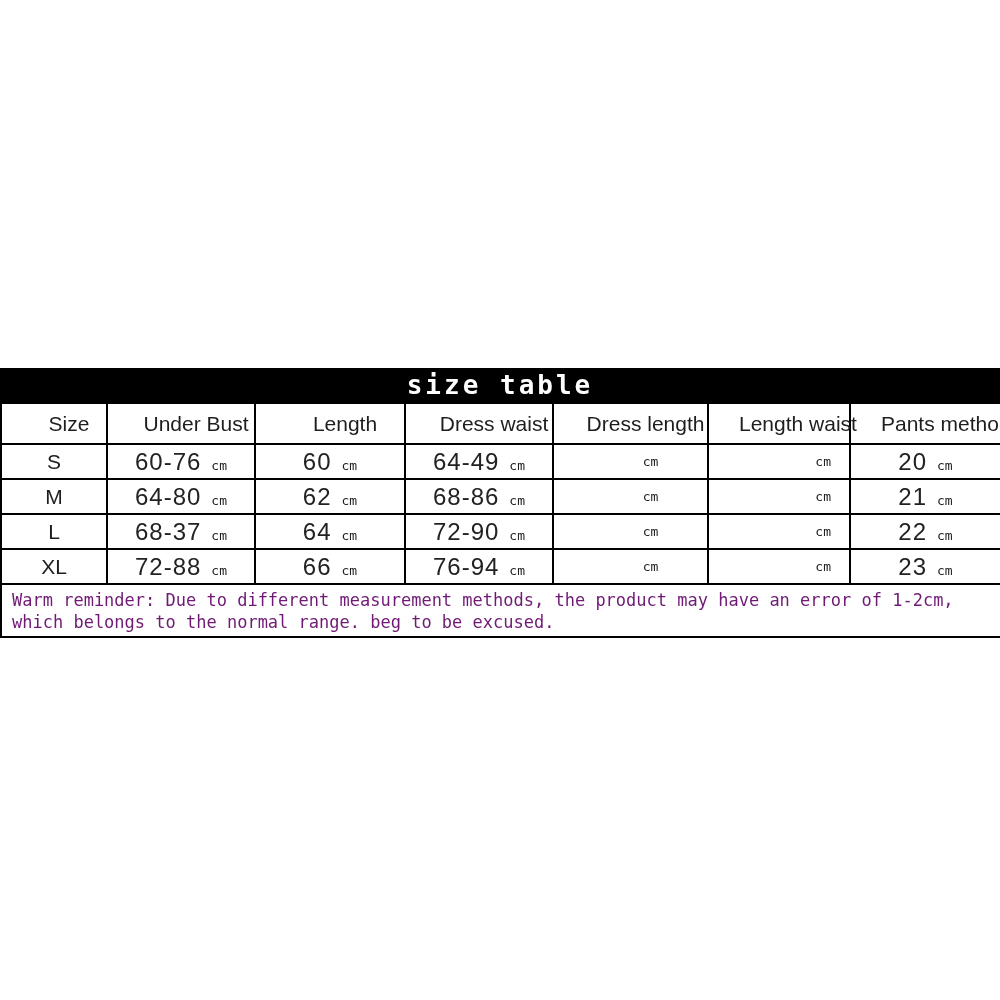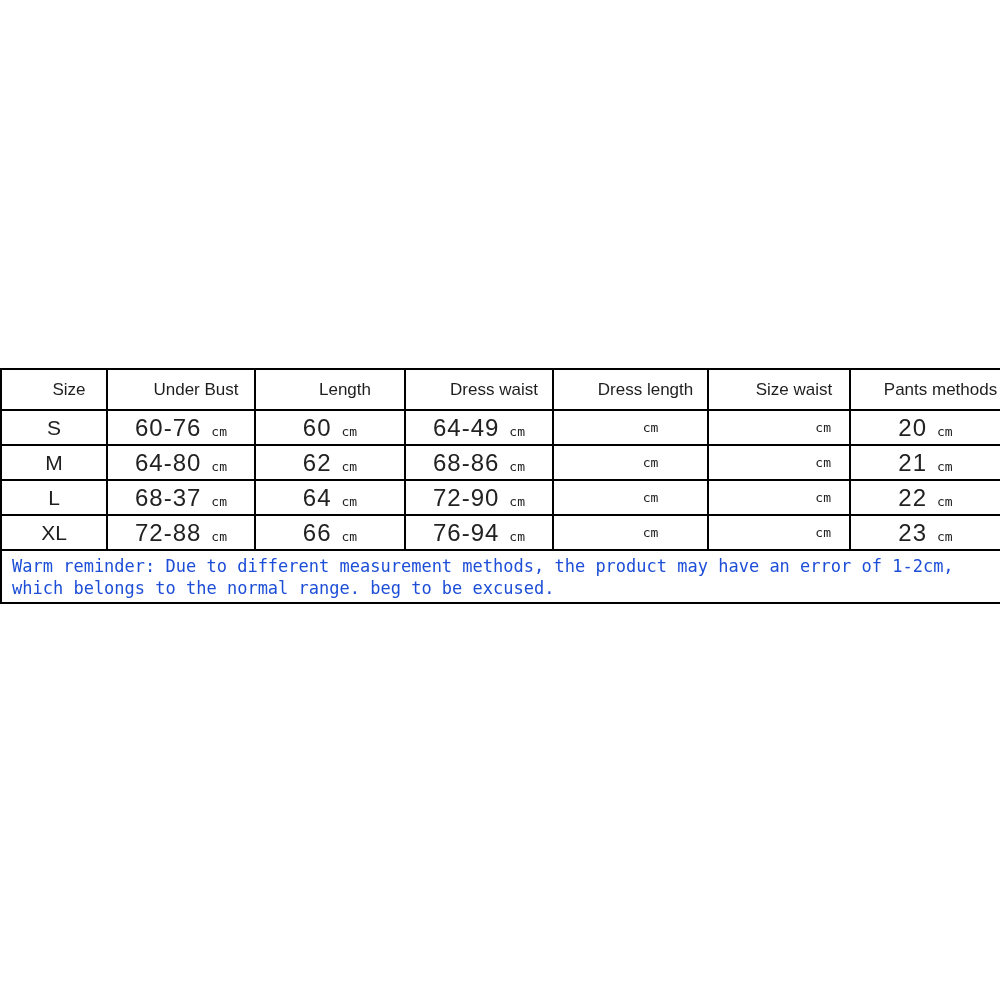--- a/index.html
+++ b/index.html
@@ -21,21 +21,21 @@
   table.size-table{
     width:1000px;border-collapse:collapse;table-layout:fixed;
   }
   .size-table th,.size-table td{
     border:2px solid var(--border);
     padding:0;vertical-align:middle;
   }
   .size-table thead tr{height:41px;}
   .size-table tbody tr{height:35px;}
   .size-table th{
-    font-family:"Liberation Sans",sans-serif;font-size:17px;font-weight:400;
+    font-family:"Liberation Sans",sans-serif;font-size:21px;font-weight:400;
     color:var(--text);text-align:center;white-space:nowrap;padding-left:30px;
   }
   td.size-cell{
     text-align:center;font-family:"Liberation Sans",sans-serif;
     font-size:21px;color:var(--text);
   }
   .val{
     display:flex;justify-content:center;align-items:baseline;gap:10px;
     white-space:nowrap;
   }
@@ -47,45 +47,46 @@
   .val .unit{
     font-family:"DejaVu Sans Mono",monospace;font-size:13px;color:#222;
   }
   .val.shift{transform:translateX(20px);}
   .val.right{justify-content:flex-end;padding-right:18px;}
   td.reminder{
     height:47px;text-align:left;padding:2px 10px;
   }
   td.reminder div{
     font-family:"DejaVu Sans Mono",monospace;font-size:17px;
-    line-height:22px;color:#1d4ed8;white-space:nowrap;
+    line-height:22px;color:#701a75;white-space:nowrap;
   }
 </style>
 </head>
 <body>
 
 <div class="size-chart">
+  <div class="title-bar">size table</div>
   <table class="size-table">
     <colgroup>
       <col style="width:106px">
         <col style="width:148px">
         <col style="width:150px">
       <col style="width:148px">
         <col style="width:155px">
         <col style="width:142px">
       <col style="width:151px">
     </colgroup>
     <thead>
       <tr>
           <th>Size</th>
           <th>Under Bust</th>
           <th>Length</th>
           <th>Dress waist</th>
           <th>Dress length</th>
-          <th>Size waist</th>
+          <th>Length waist</th>
           <th>Pants methods</th>
         </tr>
     </thead>
     <tbody>
         <tr>
           <td class="size-cell">S</td>
           <td>
             <span class="val">
               <span class="num">60-76</span>
               <span class="unit">cm</span>

